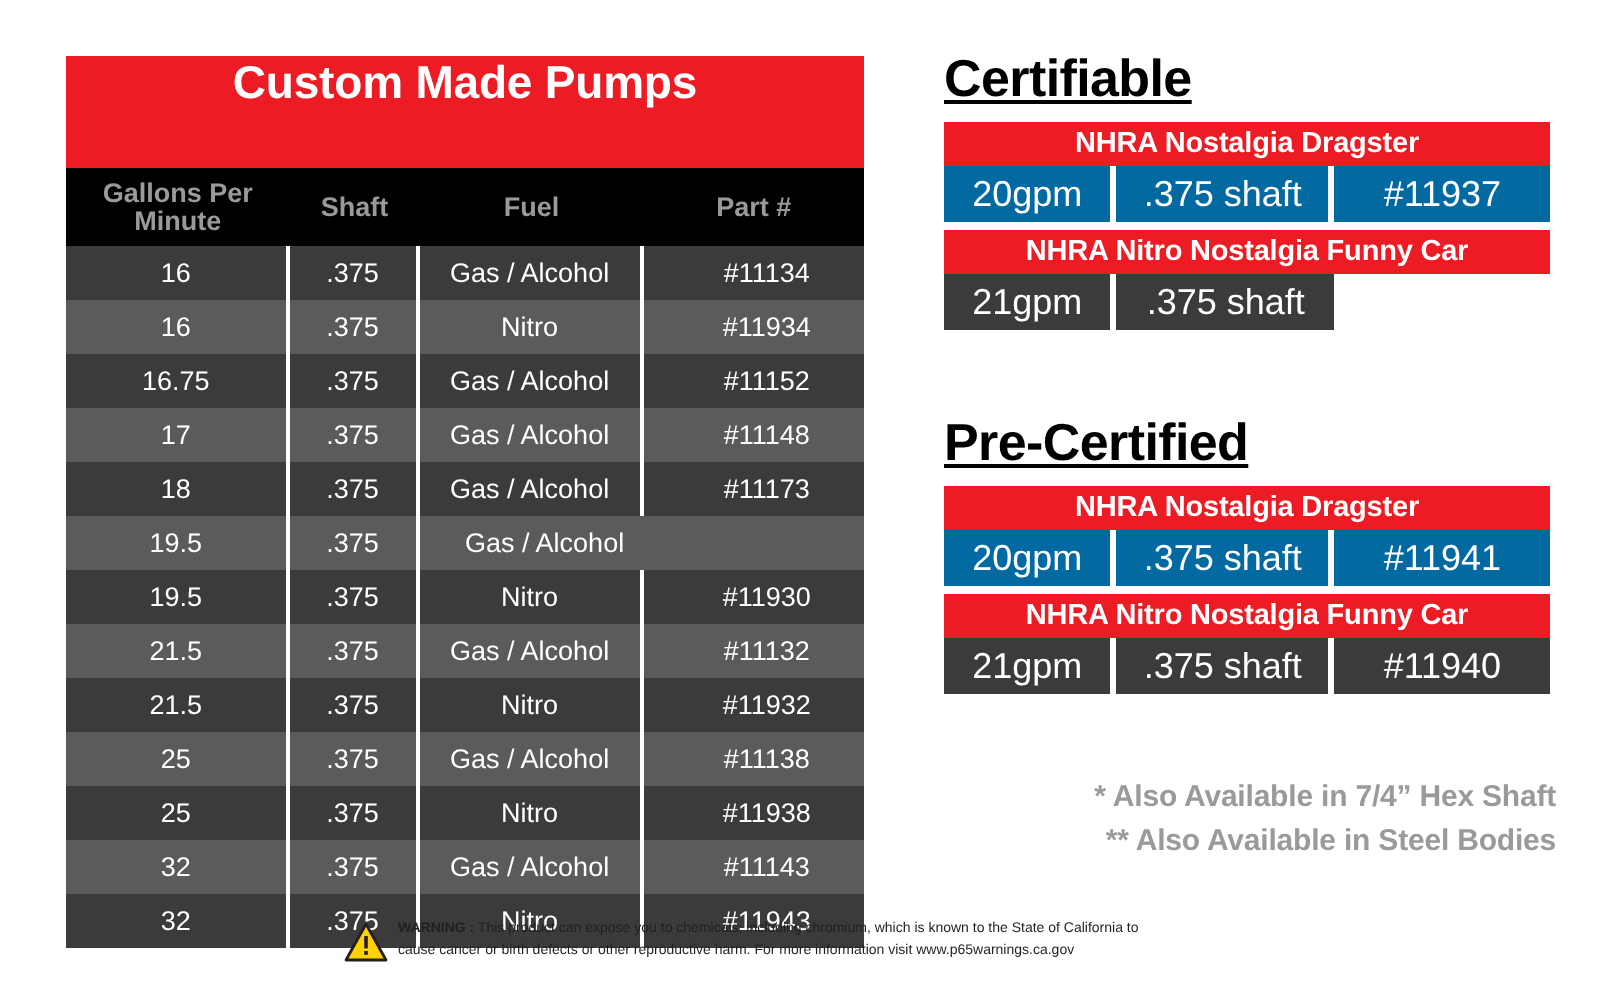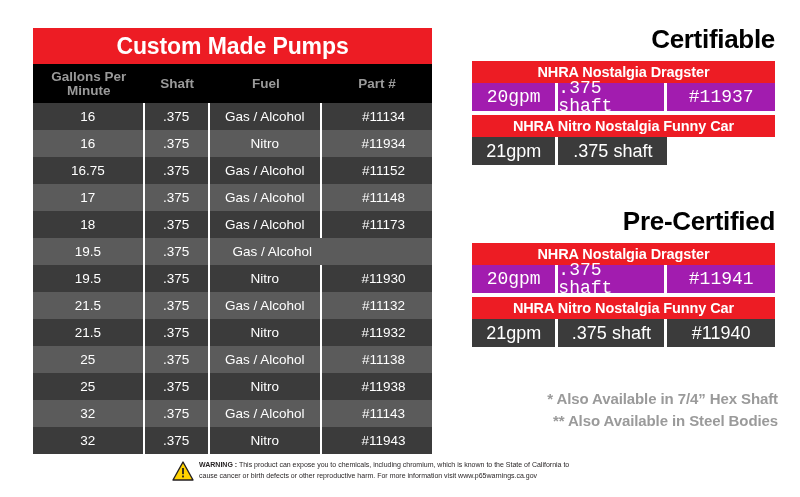--- a/index.html
+++ b/index.html
@@ -19,23 +19,23 @@
   
   #pumps-table {
     position: absolute;
     left: 33px;
     top: 28px;
     width: 399px;
     box-sizing: border-box;
   }
   .pumps-banner {
     background: #ED1C24;
-    height: 36px;
-    display: flex;
-    align-items: center;
+    height: 56px;
+    display: flex;
+    align-items: flex-start;
     justify-content: center;
   }
   .pumps-banner-text {
     color: #ffffff;
     font-size: 23px;
     font-weight: bold;
     letter-spacing: -0.1px;
   }
   .pumps-head {
     background: #000000;
@@ -74,27 +74,28 @@
   .c-shaft { width: 16.3%; }
   .c-fuel  { width: 28.1%; }
   .c-part  { width: 27.6%; }
 
   
   .cert-block { position: absolute; left: 472px; width: 303px; }
   #certifiable-block  { top: 26px; }
   #precertified-block { top: 208px; }
 
   .cert-heading {
-    text-align: right;
+    text-align: left;
     color: #010101;
     font-size: 26px;
     font-weight: bold;
     letter-spacing: -0.3px;
     line-height: 1;
     margin-bottom: 9px;
+    text-decoration: underline;
   }
   .cert-subbanner {
     background: #ED1C24;
     color: #ffffff;
     font-size: 14.5px;
     font-weight: bold;
     text-align: center;
     height: 22px;
     line-height: 22px;
     letter-spacing: -0.1px;
@@ -108,21 +109,21 @@
     color: #ffffff;
     font-size: 18px;
     display: flex;
     align-items: center;
     justify-content: center;
     box-sizing: border-box;
     border-right: 3px solid #ffffff;
     line-height: 1;
   }
   .cert-row .cell:last-child { border-right: none; }
-  .cert-row.black .cell { background: #a21caf; font-family: Liberation Mono, monospace; }
+  .cert-row.black .cell { background: #0369a1; }
   .cert-row.gray  .cell { background: #3b3b3b; }
 
   .cc-gpm   { width: 28.5%; }
   .cc-shaft { width: 36.0%; }
   .cc-part  { width: 35.5%; }
 
   
   #footnotes {
     position: absolute;
     left: 470px;

